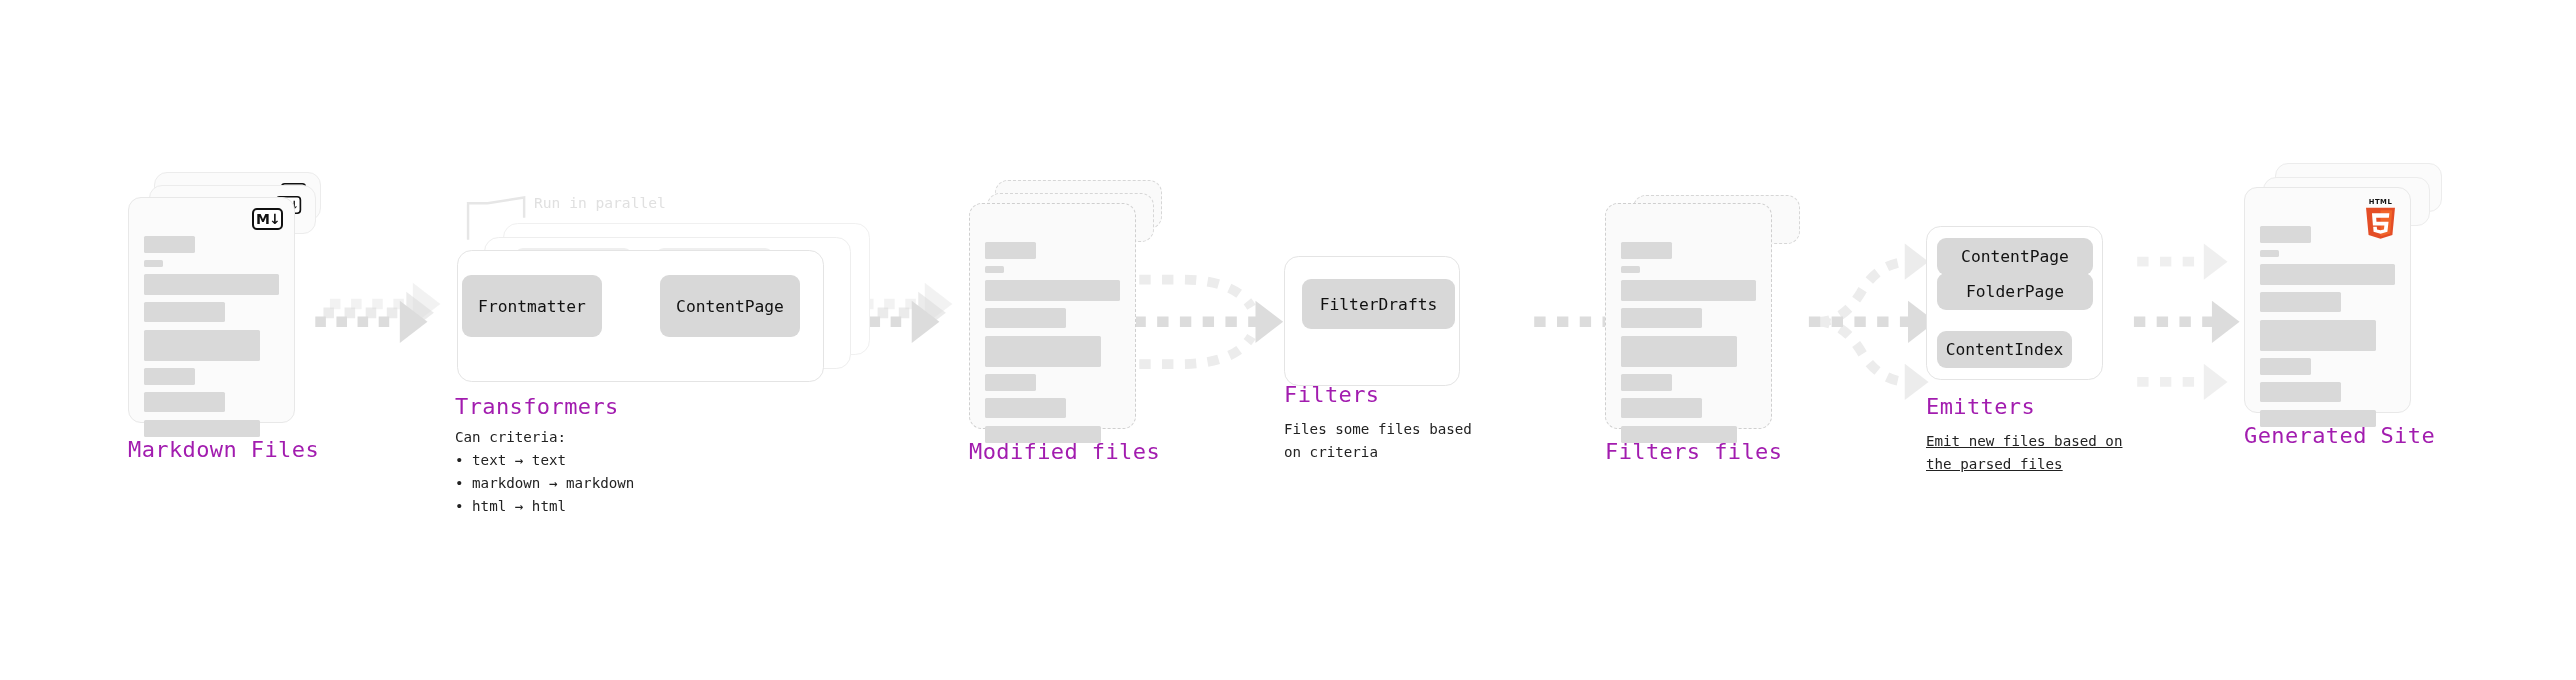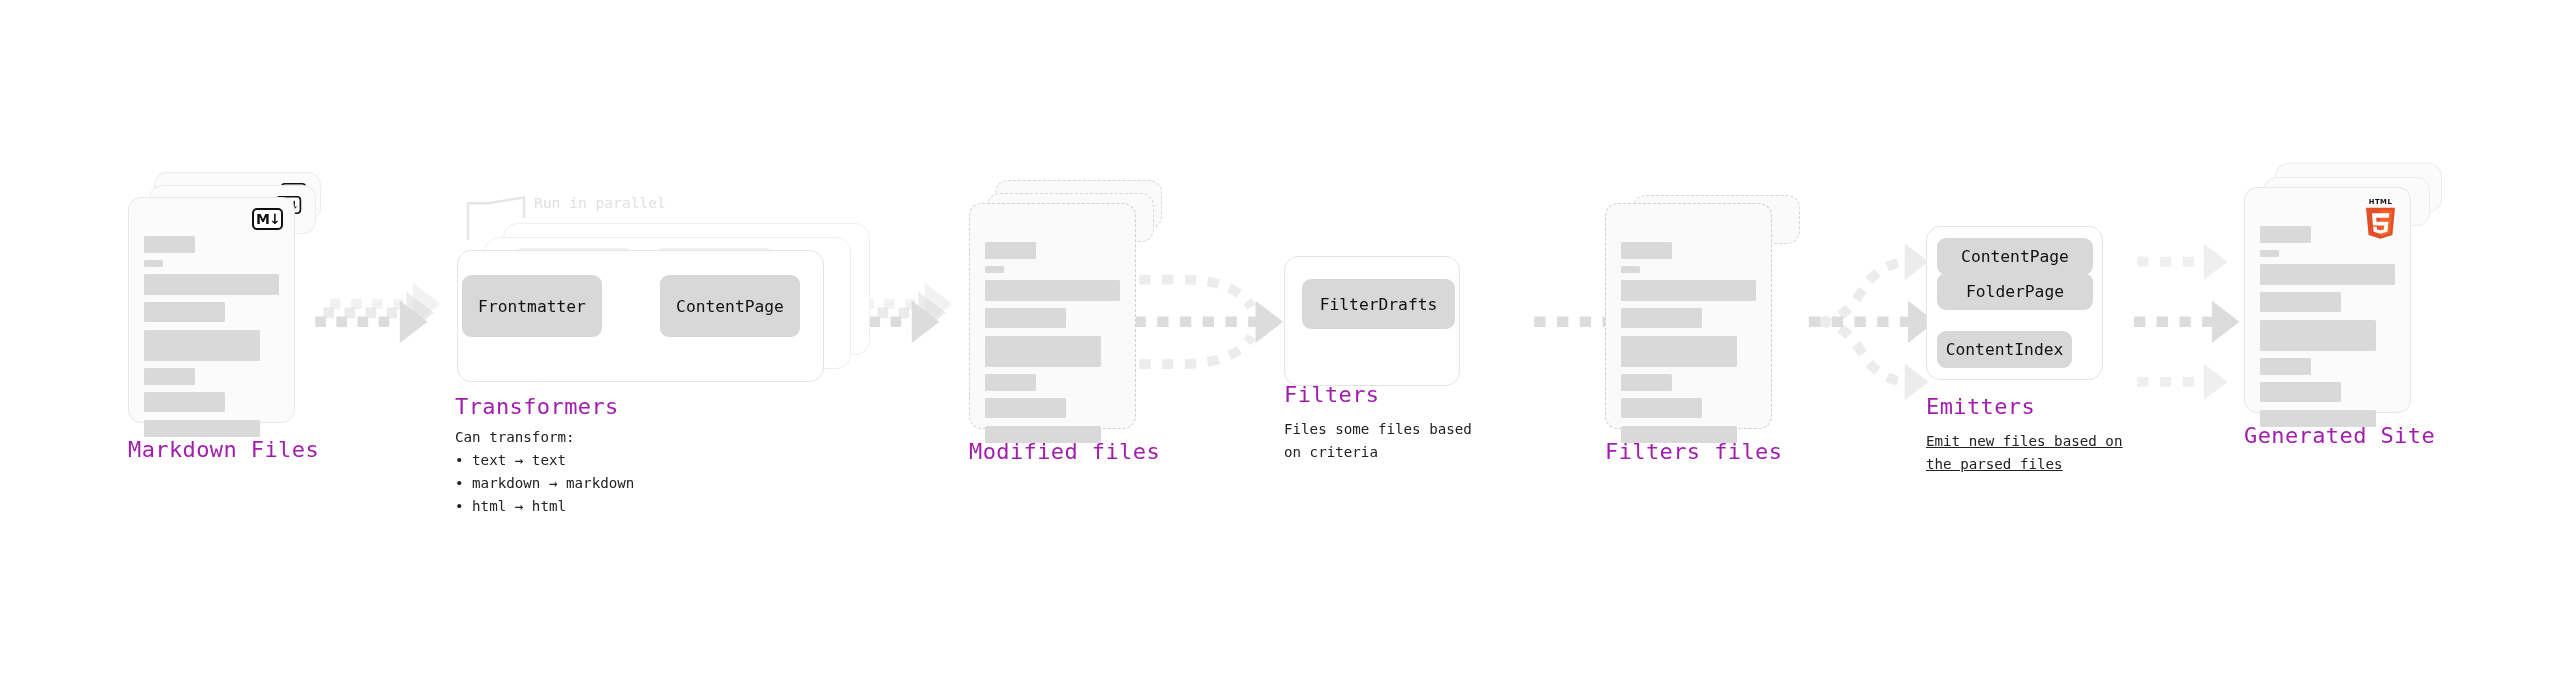--- a/index.html
+++ b/index.html
@@ -216,21 +216,21 @@
     <line x1="752" y1="376" x2="802" y2="376" stroke="#d6d6d6" stroke-width="4"></line>
     <path d="M796,369 L808,376 L796,383 Z" fill="#d6d6d6"></path>
   </svg>
 
   <div class="groupbox" style="left:457px; top:250px; width:367px; height:132px;"></div>
 
   <div class="pill" style="position:absolute; left:462px; top:275px; width:140px; height:62px;">Frontmatter</div>
   <div class="pill" style="position:absolute; left:660px; top:275px; width:140px; height:62px;">ContentPage</div>
 
   <div class="title" style="left:455px; top:394px;">Transformers</div>
-  <div class="subtitle" style="left:455px; top:426px;">Can transform:
+  <div class="subtitle" style="left:455px; top:426px;">Can criteria:
 • text → text
 • markdown → markdown
 • html → html</div>
 
   <div class="ghost dashed" style="left:995px; top:180px;"></div>
   <div class="ghost dashed" style="left:987px; top:193px;"></div>
   <div class="filecard dashed" style="left:969px; top:203px;">
     <div class="bar" style="width:38%; height:17px; margin-top:19.5px;"></div>
     <div class="bar" style="width:14%; height:7.3px;"></div>
     <div class="bar" style="width:100%; height:20.3px; margin-top:4.1px;"></div>

